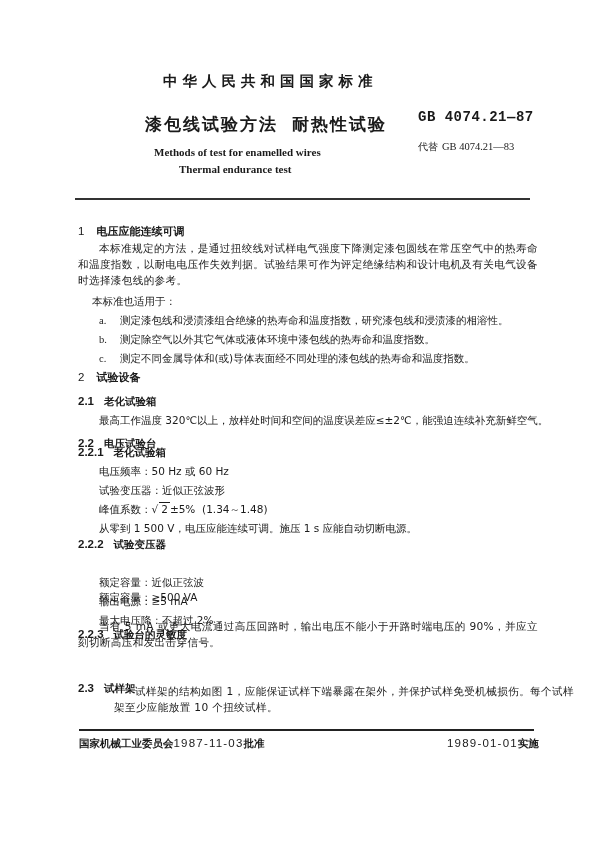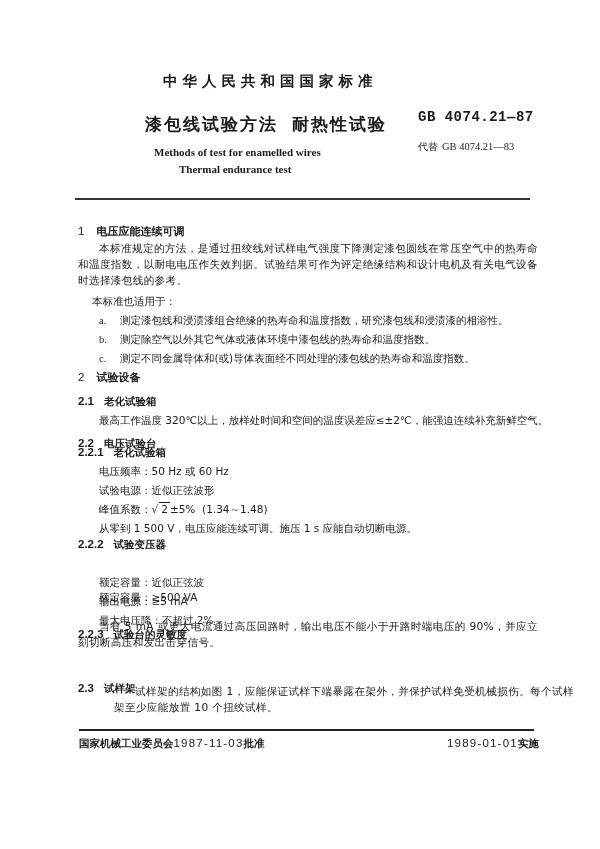--- a/index.html
+++ b/index.html
@@ -69,21 +69,21 @@
 <div class="abs p" style="left:99px; top:411px;" data-name="subsection-2-1-text">最高工作温度 320℃以上，放样处时间和空间的温度误差应≤±2℃，能强迫连续补充新鲜空气。</div>
 
 <div class="abs h2" style="left:78px; top:430px;margin-top:7px;" data-name="subsection-2-2-heading">
   <span class="n" data-name="subsection-number">2.2</span><span data-name="subsection-title">电压试验台</span>
 </div>
 
 <div class="abs h2" style="left:78px; top:446px;" data-name="subsection-2-2-1-heading">
   <span class="n" data-name="subsection-number">2.2.1</span><span data-name="subsection-title">老化试验箱</span>
 </div>
 <div class="abs p" style="left:99px; top:462px;" data-name="spec-line-voltage-frequency">电压频率：50 Hz 或 60 Hz</div>
-<div class="abs p" style="left:99px; top:481px;" data-name="spec-line-voltage-waveform">试验电源：近似正弦波形</div>
+<div class="abs p" style="left:99px; top:481px;" data-name="spec-line-voltage-waveform">试验变压器：近似正弦波形</div>
 <div class="abs p" style="left:99px; top:500px;" data-name="spec-line-peak-factor">
   <span data-name="peak-label">峰值系数：</span><span data-name="sqrt-symbol">√</span><span class="sqrt" data-name="sqrt-radicand">2</span><span data-name="peak-tolerance">±5%</span>&nbsp;&nbsp;<span data-name="peak-range">(1.34～1.48)</span>
 </div>
 <div class="abs p" style="left:99px; top:519px;" data-name="spec-line-adjustable">从零到 1 500 V，电压应能连续可调。施压 1 s 应能自动切断电源。</div>
 
 <div class="abs h2" style="left:78px; top:538px;" data-name="subsection-2-2-2-heading">
   <span class="n" data-name="subsection-number">2.2.2</span><span data-name="subsection-title">试验变压器</span>
 </div>
 <div class="abs p" style="left:99px; top:588px;" data-name="spec-line-rated-capacity">额定容量：≥500 VA</div>
 <div class="abs p" style="left:99px; top:573px;" data-name="spec-line-output-waveform">额定容量：近似正弦波</div>

